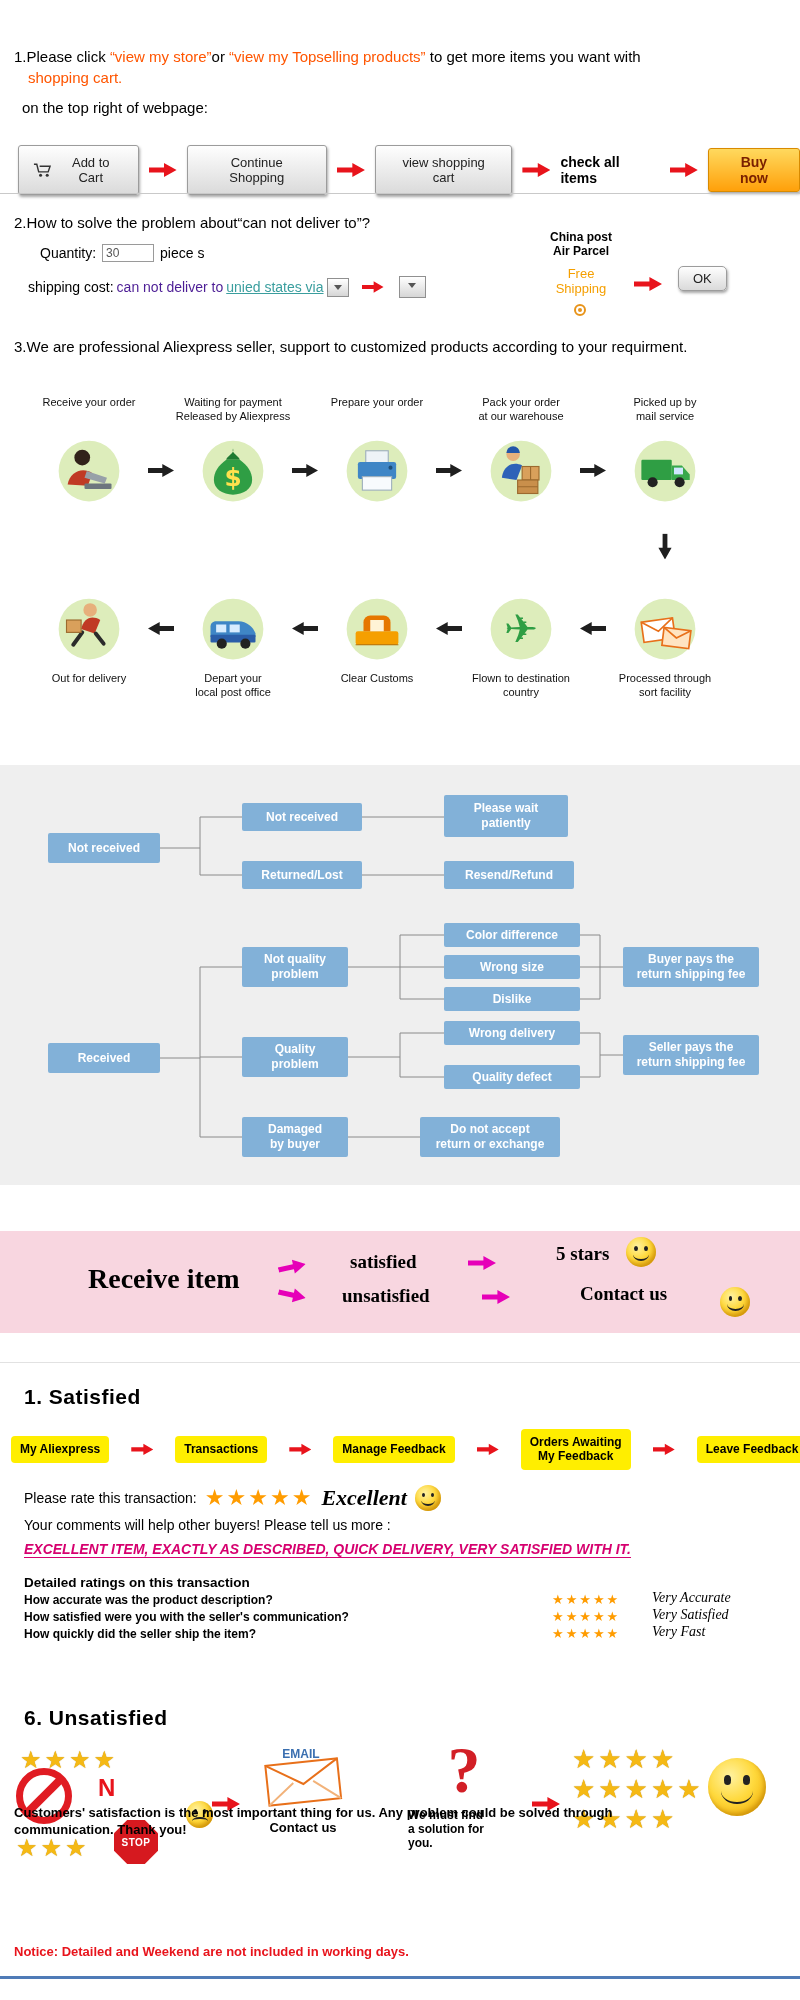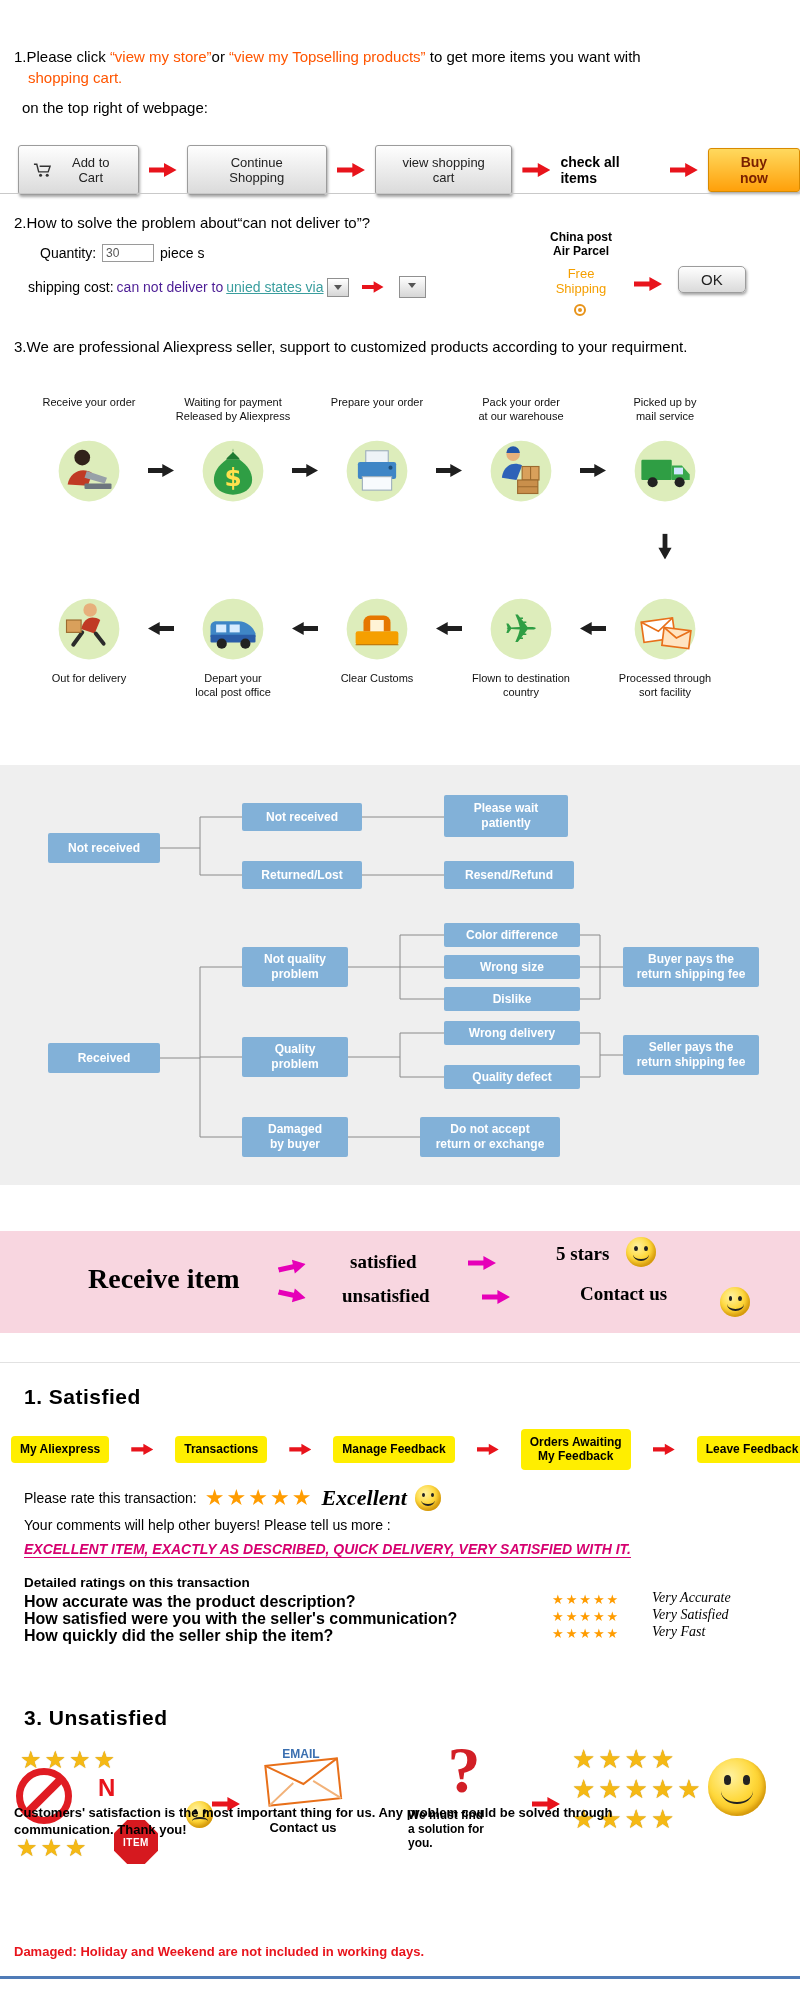--- a/index.html
+++ b/index.html
@@ -13,21 +13,21 @@
   .tlink{color:#3a9e9e;text-decoration:underline;cursor:pointer}
   .chk{font-weight:bold;font-size:14px}
   .bold13{font-weight:bold;font-size:13px}
   .bold12{font-weight:bold;font-size:12px;line-height:14px}
   .h2{font-size:21px;font-weight:bold;letter-spacing:.5px}
   .serifb{font-family:"Liberation Serif",serif;font-weight:bold;font-size:19px}
   
   .gbtn{display:inline-flex;align-items:center;gap:6px;padding:9px 14px;font-size:13px;color:#222;
     background:linear-gradient(#fefefe,#dadada);border:1px solid #9c9c9c;border-radius:3px;
     box-shadow:1px 2px 3px rgba(0,0,0,.35);cursor:pointer;font-family:"Liberation Sans",sans-serif}
-  .okbtn{padding:4px 22px;border-radius:5px;font-size:15px}
+  .okbtn{padding:4px 14px;border-radius:5px;font-size:13px}
   .buy{display:inline-flex;align-items:center;padding:5px 16px;font-size:14px;font-weight:bold;color:#7a2000;
     background:linear-gradient(#ffd95e,#ffa00a);border:1px solid #d88a00;border-radius:3px;
     box-shadow:1px 2px 3px rgba(0,0,0,.35);cursor:pointer;font-family:"Liberation Sans",sans-serif}
   .ybtn{display:inline-flex;align-items:center;justify-content:center;background:#ffee00;color:#000;
     font-weight:bold;font-size:12px;line-height:1.2;padding:6px 9px;border-radius:4px;text-align:center;
     white-space:pre-line;cursor:pointer;flex:none}
   
   .arr{display:inline-block;width:28px;height:16px;background:#e8141c;flex:none;
     clip-path:polygon(0 34%,55% 34%,55% 6%,100% 50%,55% 94%,55% 66%,0 66%)}
   .arr.sm{width:22px;height:13px}
@@ -56,21 +56,21 @@
   .flow{background:#efefef}
   .fbox{position:absolute;background:#82b1d8;color:#fff;font-weight:bold;font-size:12px;line-height:1.25;
     display:flex;align-items:center;justify-content:center;text-align:center;white-space:pre-line;border-radius:2px}
   
   .stars{color:#ff9c00;letter-spacing:2px}
   .gstars{color:#f5b914;letter-spacing:3px;text-shadow:0 0 1px #b8860b}
   .excellent{font-family:"Liberation Serif",serif;font-style:italic;font-weight:bold;font-size:22px}
   .example{font-style:italic;font-weight:bold;font-size:14px;color:#d6006f;text-decoration:underline;
     text-underline-offset:3px}
   .ans{font-family:"Liberation Serif",serif;font-weight:normal;font-style:italic;font-size:14px}
-  .q{font-weight:bold;font-size:16px}
+  .q{font-weight:bold;font-size:12px}
   
   .smiley{position:relative;display:inline-block;border-radius:50%;flex:none;
     background:radial-gradient(circle at 38% 32%,#fff2a0 0%,#ffd93d 45%,#f2b20c 85%);
     box-shadow:inset -2px -3px 4px rgba(180,120,0,.55)}
   .smiley i{position:absolute;background:#222;border-radius:50%;width:13%;height:17%;top:30%}
   .smiley i.l{left:27%}.smiley i.r{right:27%}
   .smiley b{position:absolute;left:22%;right:22%;top:34%;bottom:20%;border-bottom:2px solid #222;border-radius:50%}
   .smiley.sad b{border-bottom:none;border-top:2px solid #222;top:58%;bottom:12%}
   
   .noicon{width:56px;height:56px;border:7px solid #e01b22;border-radius:50%;display:inline-block;position:relative;background:transparent}
@@ -412,30 +412,30 @@
     <div class="abs q" style="left:24px;top:225px">How satisfied were you with the seller's communication?</div>
     <div class="abs stars" style="left:552px;top:224px;font-size:13px">★★★★★</div>
     <div class="abs ans" style="left:652px;top:222px">Very Satisfied</div>
 
     <div class="abs q" style="left:24px;top:242px">How quickly did the seller ship the item?</div>
     <div class="abs stars" style="left:552px;top:241px;font-size:13px">★★★★★</div>
     <div class="abs ans" style="left:652px;top:239px">Very Fast</div>
   </div>
 
   <div class="abs" style="left:0;top:1700px;width:800px;height:190px">
-    <div class="abs h2" style="left:24px;top:6px">3. Unsatisfied</div>
+    <div class="abs h2" style="left:24px;top:6px">6. Unsatisfied</div>
 
     <div class="abs" style="left:14px;top:42px;width:195px;height:135px">
       <span class="abs gstars" style="left:6px;top:4px;font-size:24px">★★★★</span>
       <span class="abs noicon" style="left:2px;top:26px"></span>
       <span class="abs nochar" style="left:84px;top:32px">N</span>
       <span class="abs smiley sad" style="left:112px;top:30px;width:27px;height:27px"><i class="l"></i><i class="r"></i><b></b></span>
       <span class="abs gstars" style="left:2px;top:92px;font-size:24px">★★★</span>
       <span class="abs stop" style="left:100px;top:78px">
-          <span>ITEM</span>
+          <span>STOP</span>
         </span>
     </div>
 
     <span class="abs arr" style="left:212px;top:96px"></span>
 
     <div class="abs" style="left:250px;top:44px;width:106px;text-align:center">
       <svg width="92" height="64" viewBox="0 0 92 64">
         <g transform="rotate(-6 46 36)">
           <rect x="10" y="18" width="72" height="40" fill="#fff" stroke="#e8701a" stroke-width="2"></rect>
           <path d="M10 18l36 22 36-22" fill="none" stroke="#e8701a" stroke-width="2"></path>
@@ -457,16 +457,16 @@
 
     <div class="abs" style="left:572px;top:44px;font-size:26px;line-height:30px">
       <div class="gstars">★★★★</div>
       <div class="gstars">★★★★★</div>
       <div class="gstars">★★★★</div>
     </div>
     <span class="abs smiley" style="left:708px;top:58px;width:58px;height:58px"><i class="l"></i><i class="r"></i><b></b></span>
   </div>
 
   <div class="abs bold13" style="left:14px;top:1804px;width:650px;line-height:17px">Customers' satisfaction is the most important thing for us. Any problem could be solved through communication. Thank you!</div>
-  <div class="abs bold13" style="left:14px;top:1944px;color:#e8141c">Damaged: Holiday and Weekend are not included in working days.</div>
+  <div class="abs bold13" style="left:14px;top:1944px;color:#e8141c">Notice: Detailed and Weekend are not included in working days.</div>
   <div class="abs" style="left:0;top:1976px;width:800px;height:3px;background:#4f7bb7"></div>
 
 </div>
 
 </body></html>

